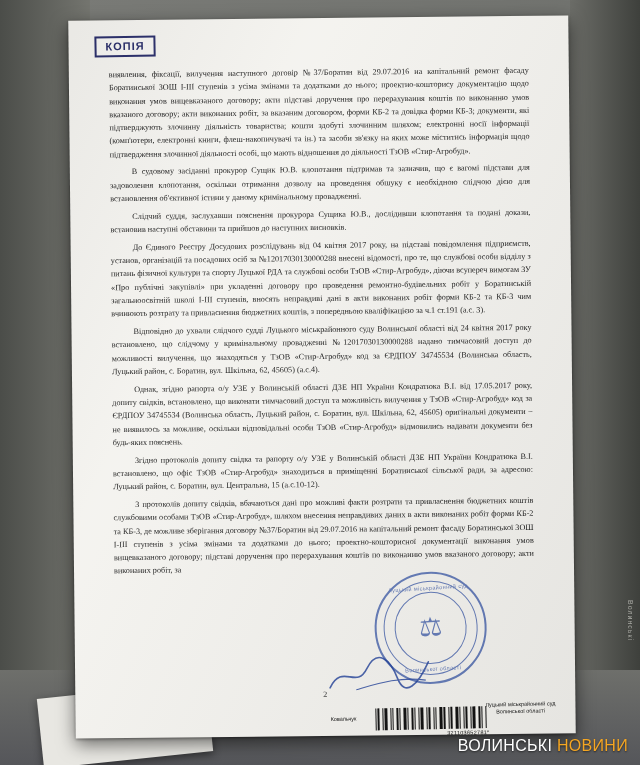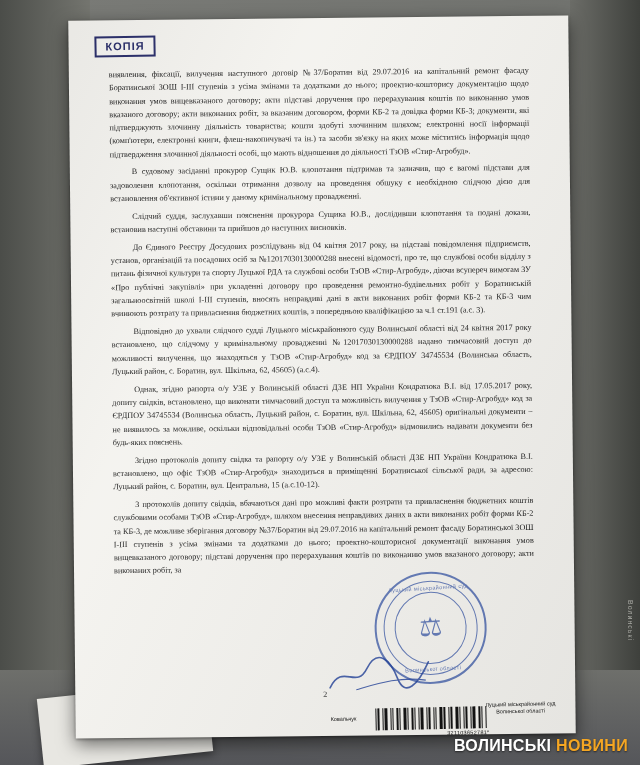--- a/index.html
+++ b/index.html
@@ -114,21 +114,21 @@
     position:absolute;right:6px;top:600px;
     writing-mode:vertical-rl;
     font-family:"Liberation Sans",sans-serif;font-size:7px;color:#d9d9d2;opacity:.65;
     letter-spacing:1px;
   }
 
   
   .watermark{
     position:absolute;right:12px;bottom:10px;
     font-family:"Liberation Sans", sans-serif;
-    font-size:16px;font-weight:bold;color:#ffffff;
+    font-size:16px;font-weight:normal;color:#ffffff;
     letter-spacing:.3px;
     text-shadow:0 1px 2px rgba(0,0,0,.6);
   }
   .watermark .acc{color:#f5a623;}
 </style>
 </head>
 <body>
 
 <div class="stage">
 

